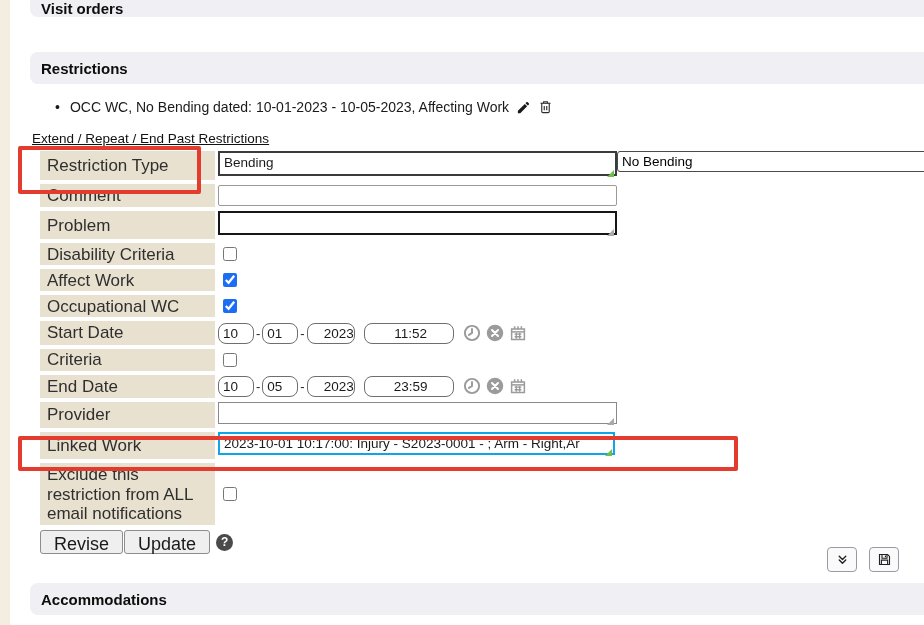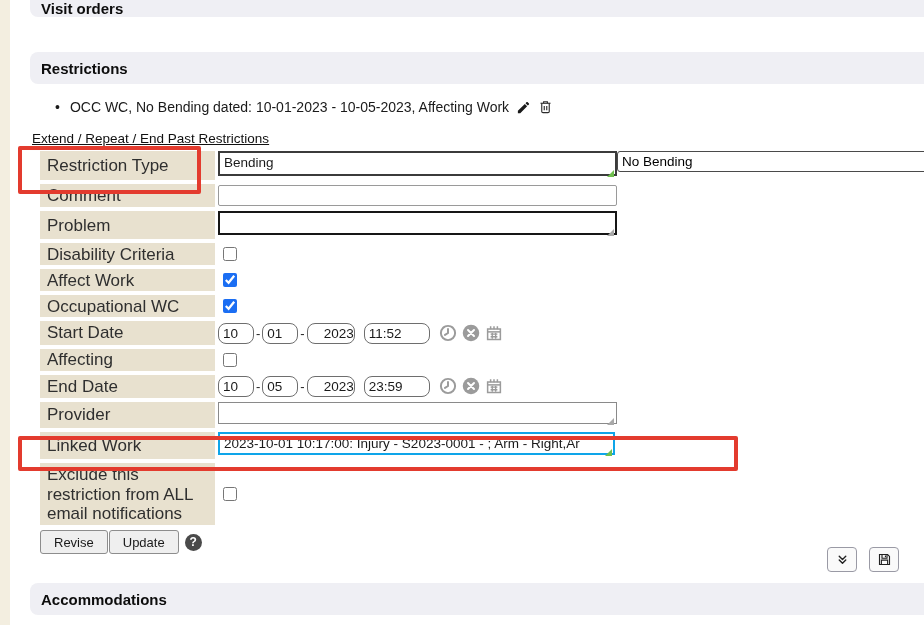--- a/index.html
+++ b/index.html
@@ -79,28 +79,28 @@
   #ta-problem { width: 399px; height: 24px; border: 2px solid #161616; }
   #ta-provider { width: 399px; height: 22px; border: 1px solid #8a8a8a; }
   #ta-linked-case { width: 397px; height: 23px; border: 2px solid #0ea5e9; }
 
   input[type="checkbox"] { width: 14px; height: 14px; accent-color: #1b6ef3; margin-left: 5px; }
   .check-row { height: 22px; }
 
   .date-input { height: 21px; border: 1px solid #6e6e6e; border-radius: 8px; padding-left: 4px; }
   .di-mm, .di-dd { width: 36px; }
   .di-yyyy { width: 48px; text-align: right; }
-  .di-time { width: 66px; margin-left: 9px; }
+  .di-time { width: 90px; margin-left: 9px; text-align: center; }
   .date-sep { margin: 0 2px; font-size: 13px; color: #222; }
   .date-icons { display: flex; align-items: center; margin-left: 9px; gap: 5px; }
   .date-icons svg { cursor: pointer; }
 
   .buttons-row { display: flex; align-items: center; margin-top: 5px; }
   .btn {
-    font-family: "Liberation Sans", sans-serif; font-size: 13px; color: #1a1a1a;
+    font-family: "Liberation Sans", sans-serif; font-size: 18px; color: #1a1a1a;
     background: #efefef; border: 1px solid #8d8d8d; border-radius: 3px;
     padding: 3px 13px; height: 24px; cursor: pointer;
   }
   .btn + .btn { margin-left: 1px; }
   .help-circle {
     width: 17px; height: 17px; border-radius: 50%; background: #4a4a4a;
     color: #fff; font-size: 12px; font-weight: bold;
     display: flex; align-items: center; justify-content: center;
     margin-left: 6px; cursor: pointer;
   }
@@ -236,21 +236,21 @@
               <path d="M3.5 10.5h17"></path>
               <path d="M7.5 3v4M12 3v4M16.5 3v4"></path>
               <path d="M7.5 13.5h9M7.5 17h9" stroke-width="1.8"></path>
               <path d="M9.7 11.5v8M14.2 11.5v8" stroke-width="1.8"></path>
             </svg>
         </span>
       </div>
     </div>
 
     <div class="frow check-row">
-      <div class="flabel">Affecting</div>
+      <div class="flabel">Criteria</div>
       <div class="ffield">
         <input type="checkbox" style="">
       </div>
     </div>
 
     <div class="frow">
       <div class="flabel">End Date</div>
       <div class="ffield">
         <input type="text" class="date-input di-mm" value="10" style="">
         <span class="date-sep">-</span>

